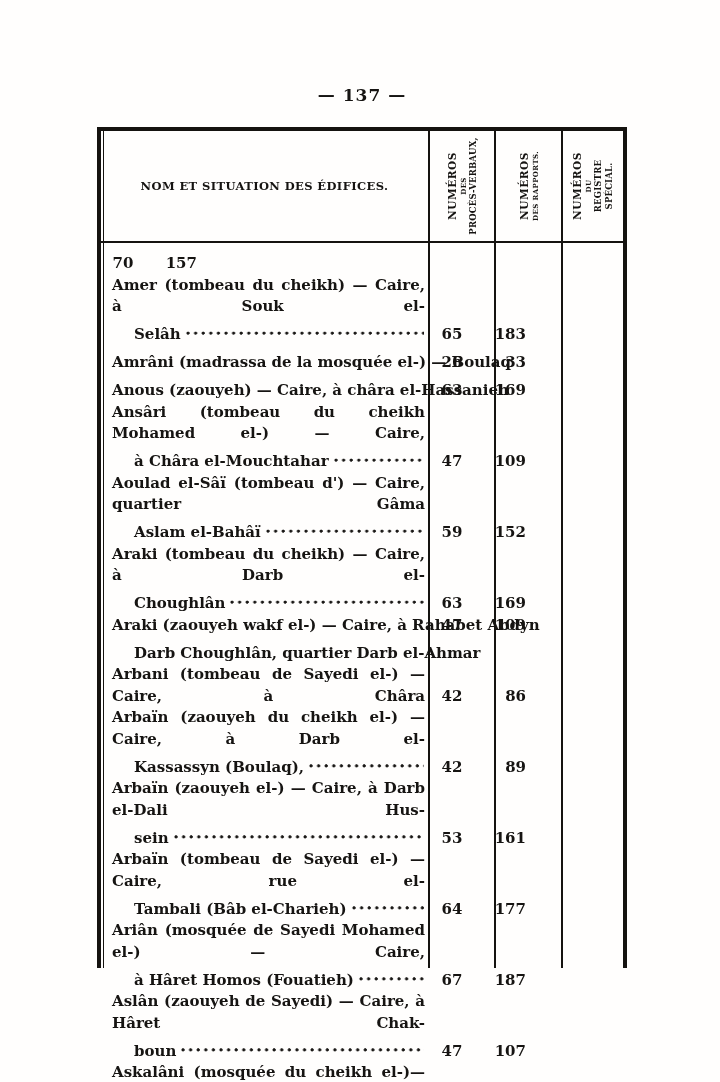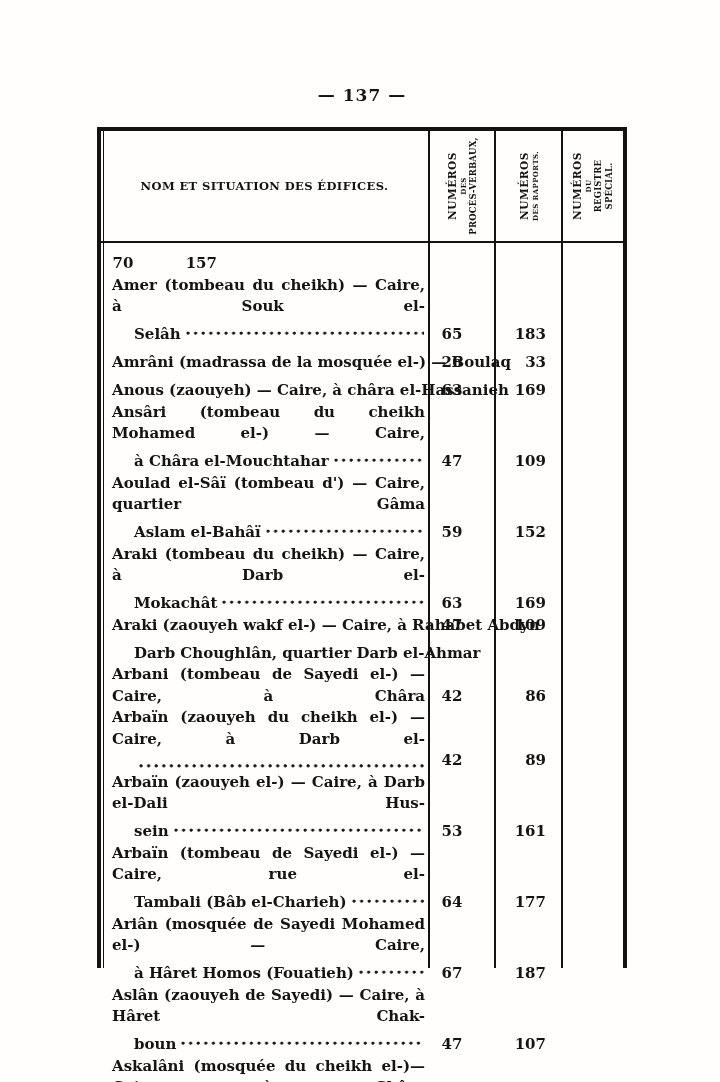--- a/index.html
+++ b/index.html
@@ -79,21 +79,21 @@
   .leader{
     flex:1 1 auto;height:21.5px;margin-left:4px;margin-right:1px;
     background-image:radial-gradient(circle at 3px 15.5px, #191715 1.25px, rgba(0,0,0,0) 1.9px);
     background-size:7.6px 21.5px;background-repeat:repeat-x;
   }
   .c-pv,.c-rap,.c-reg{
     box-sizing:border-box;
     font-size:15px;font-weight:bold;line-height:21.5px;
   }
   .c-pv{width:44px;margin-right:2px;text-align:center;}
-  .c-rap{width:65px;margin-right:2px;text-align:right;padding-right:15px;margin-left:20px;}
+  .c-rap{width:65px;margin-right:2px;text-align:right;padding-right:15px;}
   .c-reg{width:60px;text-align:center;}
 </style>
 </head>
 <body>
 
 <div class="page">
 
   <div class="page-number">— 137 —</div>
 
   <div class="frame">
@@ -189,21 +189,21 @@
             </div>
           </div>
           <div class="c-pv">59</div>
           <div class="c-rap">152</div>
           <div class="c-reg"></div>
         </div>
         <div class="trow">
           <div class="c-name">
             <div class="line j">Araki (tombeau du cheikh) — Caire, à Darb el-</div>
             <div class="line ind">
-              <span class="t">Mokachât</span>
+              <span class="t">Choughlân</span>
               <span class="leader"></span>
             </div>
           </div>
           <div class="c-pv">63</div>
           <div class="c-rap">169</div>
           <div class="c-reg"></div>
         </div>
         <div class="trow">
           <div class="c-name">
             <div class="line">
@@ -223,20 +223,21 @@
             <div class="line j">Arbani (tombeau de Sayedi el-) — Caire, à Châra</div>
           </div>
           <div class="c-pv">42</div>
           <div class="c-rap">86</div>
           <div class="c-reg"></div>
         </div>
         <div class="trow">
           <div class="c-name">
             <div class="line j">Arbaïn (zaouyeh du cheikh el-) — Caire, à Darb el-</div>
             <div class="line ind">
+              <span class="t">Kassassyn (Boulaq),</span>
               <span class="leader"></span>
             </div>
           </div>
           <div class="c-pv">42</div>
           <div class="c-rap">89</div>
           <div class="c-reg"></div>
         </div>
         <div class="trow">
           <div class="c-name">
             <div class="line j">Arbaïn (zaouyeh el-) — Caire, à Darb el-Dali Hus-</div>

